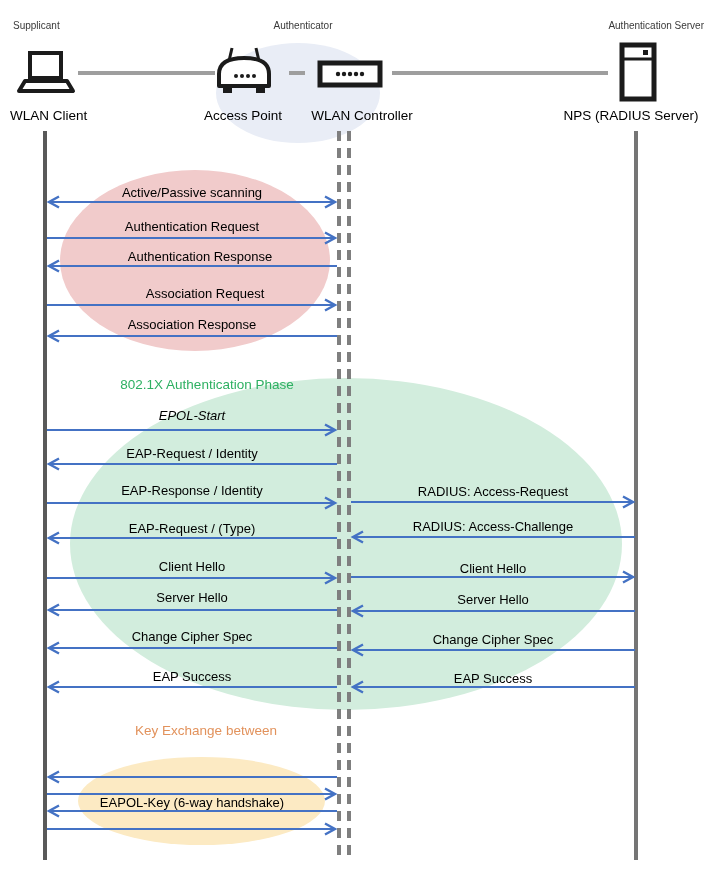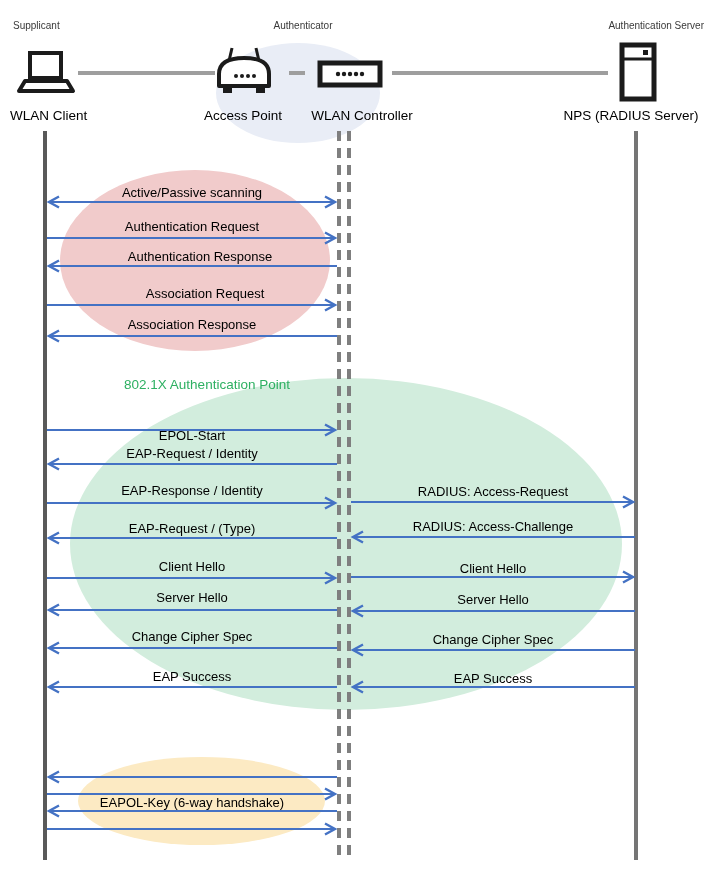--- a/index.html
+++ b/index.html
@@ -96,22 +96,23 @@
 
   <div class="ellipse ellipse-p1" style="background: rgb(241, 203, 203);"></div>
   <div class="ellipse ellipse-p2" style="background: rgb(210, 237, 221);"></div>
   <div class="ellipse ellipse-p3" style="background: rgb(252, 234, 195);"></div>
 
   <div class="lifeline solid-left"></div>
   <div class="lifeline dashed dash-1"></div>
   <div class="lifeline dashed dash-2"></div>
   <div class="lifeline solid-right"></div>
 
-  <div class="phase-title pt-2" style="color: rgb(46, 176, 98);">802.1X Authentication Point</div>
+  <div class="phase-title pt-2" style="color: rgb(46, 176, 98);">802.1X Authentication Phase</div>
   <div class="phase-title pt-3" style="color: rgb(226, 146, 92);">
+    <div>Key Exchange between</div>
   </div>
 
   <div id="messages-layer">
       <div class="msg-label" style="left: 192px; top: 185px;">Active/Passive scanning</div>
       <svg width="290" height="14" class="msg-arrow" style="left: 47px; top: 195px;">
         <line x1="4" y1="7" x2="286" y2="7" stroke="#4472C4" stroke-width="2"></line>
         <polyline points="278,1.5 288,7 278,12.5" fill="none" stroke="#4472C4" stroke-width="2.4"></polyline>
         <polyline points="12,1.5 2,7 12,12.5" fill="none" stroke="#4472C4" stroke-width="2.4"></polyline>
       </svg>
       <div class="msg-label" style="left: 192px; top: 219px;">Authentication Request</div>
@@ -127,21 +128,21 @@
       <div class="msg-label" style="left: 192px; top: 286px; margin-left: 13px;">Association Request</div>
       <svg width="290" height="14" class="msg-arrow" style="left: 47px; top: 298px;">
         <line x1="0" y1="7" x2="286" y2="7" stroke="#4472C4" stroke-width="2"></line>
         <polyline points="278,1.5 288,7 278,12.5" fill="none" stroke="#4472C4" stroke-width="2.4"></polyline>
       </svg>
       <div class="msg-label" style="left: 192px; top: 317px;">Association Response</div>
       <svg width="290" height="14" class="msg-arrow" style="left: 47px; top: 329px;">
         <line x1="4" y1="7" x2="290" y2="7" stroke="#4472C4" stroke-width="2"></line>
         <polyline points="12,1.5 2,7 12,12.5" fill="none" stroke="#4472C4" stroke-width="2.4"></polyline>
       </svg>
-      <div class="msg-label" style="left: 192px; top: 428px;">EPOL-Start</div>
+      <div class="msg-label" style="left: 192px; top: 408px; font-style: italic;">EPOL-Start</div>
       <svg width="290" height="14" class="msg-arrow" style="left: 47px; top: 423px;">
         <line x1="0" y1="7" x2="286" y2="7" stroke="#4472C4" stroke-width="2"></line>
         <polyline points="278,1.5 288,7 278,12.5" fill="none" stroke="#4472C4" stroke-width="2.4"></polyline>
       </svg>
       <div class="msg-label" style="left: 192px; top: 446px;">EAP-Request / Identity</div>
       <svg width="290" height="14" class="msg-arrow" style="left: 47px; top: 457px;">
         <line x1="4" y1="7" x2="290" y2="7" stroke="#4472C4" stroke-width="2"></line>
         <polyline points="12,1.5 2,7 12,12.5" fill="none" stroke="#4472C4" stroke-width="2.4"></polyline>
       </svg>
       <div class="msg-label" style="left: 192px; top: 483px;">EAP-Response / Identity</div>

